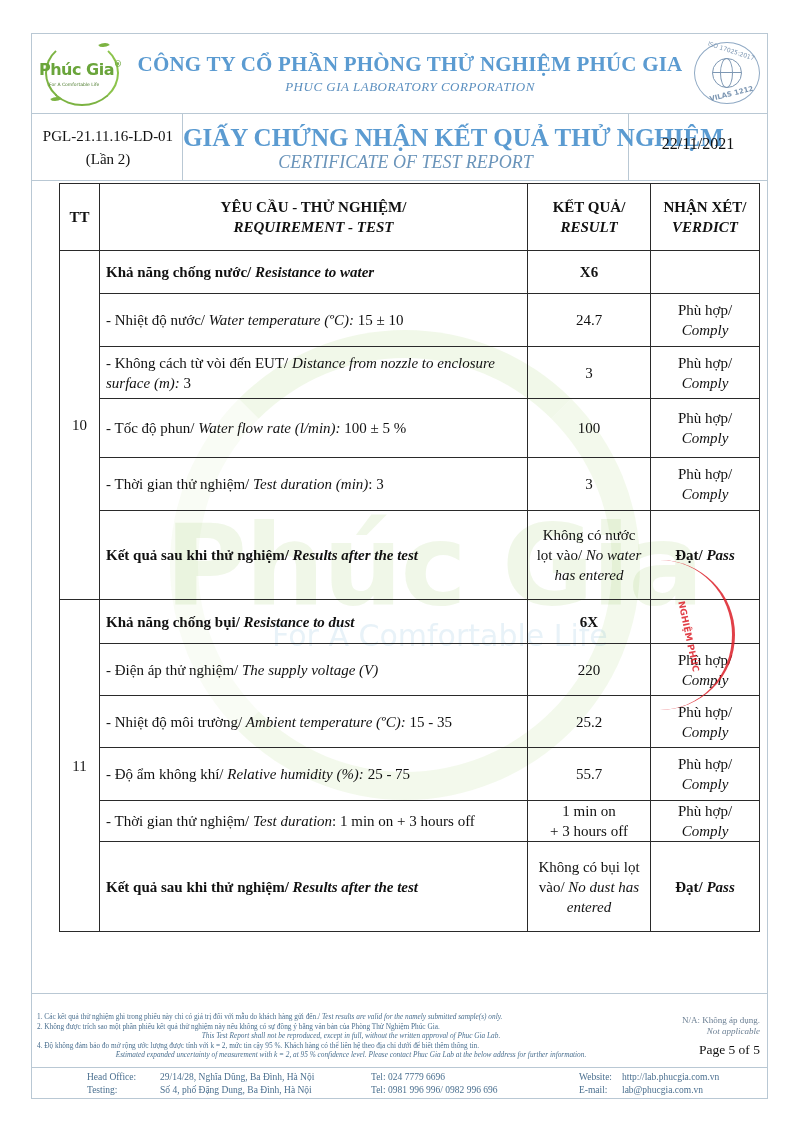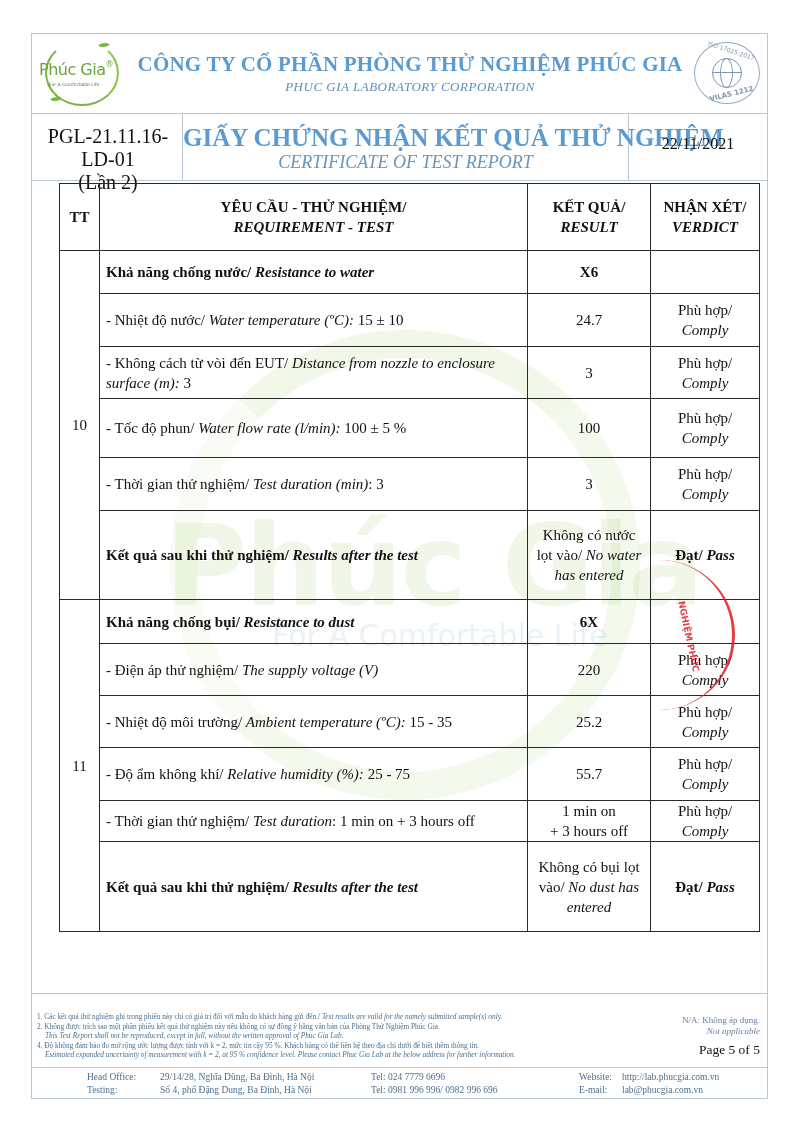--- a/index.html
+++ b/index.html
@@ -5,37 +5,37 @@
   html, body { margin:0; padding:0; }
   body { width:800px; height:1130px; background:#ffffff; position:relative; overflow:hidden;
          font-family:"Liberation Serif", serif; color:#111; }
   .frame { position:absolute; left:31px; top:33px; width:737px; height:1066px; border:1.5px solid #b9c8d4; box-sizing:border-box; }
   .hline { position:absolute; left:31px; width:737px; height:0; border-top:1.5px solid #b9c8d4; }
   .vline { position:absolute; width:0; border-left:1.5px solid #b9c8d4; }
 
   
   .logo { position:absolute; left:37px; top:40px; width:92px; height:66px; }
   .logo .ring { position:absolute; left:8px; top:0; width:74px; height:66px; border:2px solid #7cb342; border-radius:50%; box-sizing:border-box; border-top-color:transparent; border-right-color:#8bc34a; }
-  .logo .name { position:absolute; left:2px; top:20px; font-family:"DejaVu Sans", sans-serif; font-weight:normal; font-size:16px; color:#6aa53b; letter-spacing:-0.5px; white-space:nowrap; }
+  .logo .name { position:absolute; left:2px; top:20px; font-family:"DejaVu Sans", sans-serif; font-weight:bold; font-size:16px; color:#6aa53b; letter-spacing:-0.5px; white-space:nowrap; }
   .logo .reg { font-size:8px; vertical-align:top; color:#6aa53b; }
   .logo .tag { position:absolute; left:12px; top:42px; font-family:"DejaVu Sans", sans-serif; font-size:4.5px; color:#4a7a2a; white-space:nowrap; }
   .logo .leaf1 { position:absolute; left:62px; top:2px; width:10px; height:6px; background:#7cb342; border-radius:0 100% 0 100%; transform:rotate(-30deg); }
   .logo .leaf2 { position:absolute; left:14px; top:56px; width:10px; height:6px; background:#7cb342; border-radius:0 100% 0 100%; transform:rotate(150deg); }
 
   .company-vn { position:absolute; left:135px; top:52px; width:550px; text-align:center; font-weight:bold; font-size:21px; color:#5b9bd1; letter-spacing:0.2px; white-space:nowrap; }
   .company-en { position:absolute; left:135px; top:79px; width:550px; text-align:center; font-style:italic; font-size:13px; color:#5b8fbf; letter-spacing:0.5px; white-space:nowrap; }
 
   .iso { position:absolute; left:694px; top:42px; width:66px; height:62px; border:1.5px solid #8fa9c4; border-radius:50%; box-sizing:border-box; }
   .iso .globe { position:absolute; left:17px; top:15px; width:30px; height:30px; border:1.2px solid #7d97b3; border-radius:50%; box-sizing:border-box; }
   .iso .globe::before { content:""; position:absolute; left:7px; top:-1px; width:13px; height:30px; border:1px solid #7d97b3; border-radius:50%; box-sizing:border-box; }
   .iso .globe::after { content:""; position:absolute; left:0; top:13px; width:28px; height:0; border-top:1px solid #7d97b3; }
   .iso .t1 { position:absolute; left:12px; top:4px; font-family:"DejaVu Sans", sans-serif; font-size:6px; color:#7d97b3; transform:rotate(18deg); white-space:nowrap; }
   .iso .t2 { position:absolute; left:14px; top:47px; font-family:"DejaVu Sans", sans-serif; font-size:7px; font-weight:bold; color:#7d97b3; transform:rotate(-14deg); white-space:nowrap; }
 
-  .docno { position:absolute; left:33px; top:125px; width:150px; text-align:center; font-size:20px; line-height:23px; }
+  .docno { position:absolute; left:33px; top:125px; width:150px; text-align:center; font-size:15px; line-height:23px; }
   .cert-vn { position:absolute; left:183px; top:124px; width:445px; text-align:center; font-weight:bold; font-size:25px; color:#5b9bd1; white-space:nowrap; }
   .cert-en { position:absolute; left:183px; top:152px; width:445px; text-align:center; font-style:italic; font-size:18px; color:#6a94ba; white-space:nowrap; }
   .date { position:absolute; left:628px; top:135px; width:140px; text-align:center; font-size:16px; }
 
   
   .wm { position:absolute; pointer-events:none; }
   .wm-circle { left:170px; top:330px; width:470px; height:470px; border:28px solid rgba(139,195,74,0.10); border-radius:50%; box-sizing:border-box; border-left-color:rgba(139,195,74,0.05); border-top-color:rgba(139,195,74,0.12); }
   .wm-text { left:165px; top:500px; font-family:"DejaVu Sans", sans-serif; font-weight:bold; font-size:112px; color:rgba(139,195,74,0.13); letter-spacing:-2px; white-space:nowrap; }
   .wm-tag { left:272px; top:618px; font-family:"DejaVu Sans", sans-serif; font-size:30px; color:rgba(100,170,210,0.15); white-space:nowrap; }
 
@@ -48,21 +48,21 @@
   .c-res { text-align:center; }
   .c-ver { text-align:center; }
   .b { font-weight:bold; }
   .i { font-style:italic; }
 
   .stamp { position:absolute; left:652px; top:560px; width:80px; height:150px; border-right:3px solid rgba(220,30,40,0.85); border-radius:0 80px 80px 0; pointer-events:none; }
   .stamp-text { position:absolute; left:686px; top:600px; font-family:"DejaVu Sans", sans-serif; font-size:9px; font-weight:bold; color:rgba(220,30,40,0.85); transform:rotate(78deg); transform-origin:left top; white-space:nowrap; pointer-events:none; }
 
   
   .notes { position:absolute; left:37px; top:1012px; width:620px; font-size:7.3px; line-height:9.6px; color:#4a6f8f; }
-  .notes .ital { font-style:italic; padding-left:8px; }
+  .notes .ital { font-style:italic; padding-left:8px;text-align:center; }
   .na { position:absolute; left:660px; top:1015px; width:100px; text-align:right; font-size:9px; line-height:11px; color:#6b7f93; }
   .na .i { font-style:italic; }
   .page { position:absolute; left:660px; top:1042px; width:100px; text-align:right; font-size:13.5px; color:#111; }
   .addr { position:absolute; font-size:9.5px; line-height:13px; color:#4a6f8f; white-space:nowrap; }
 </style>
 </head>
 <body>
 
 <div class="frame"></div>
 <div class="hline" style="top:113px"></div>

